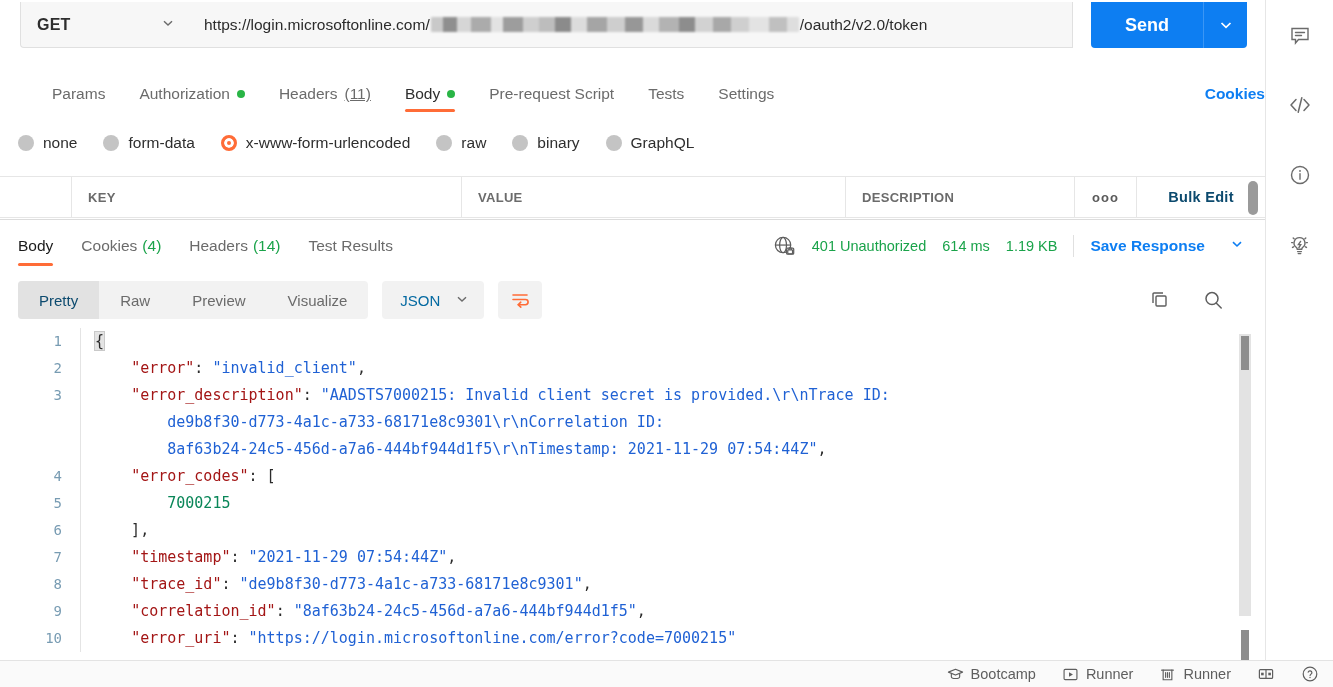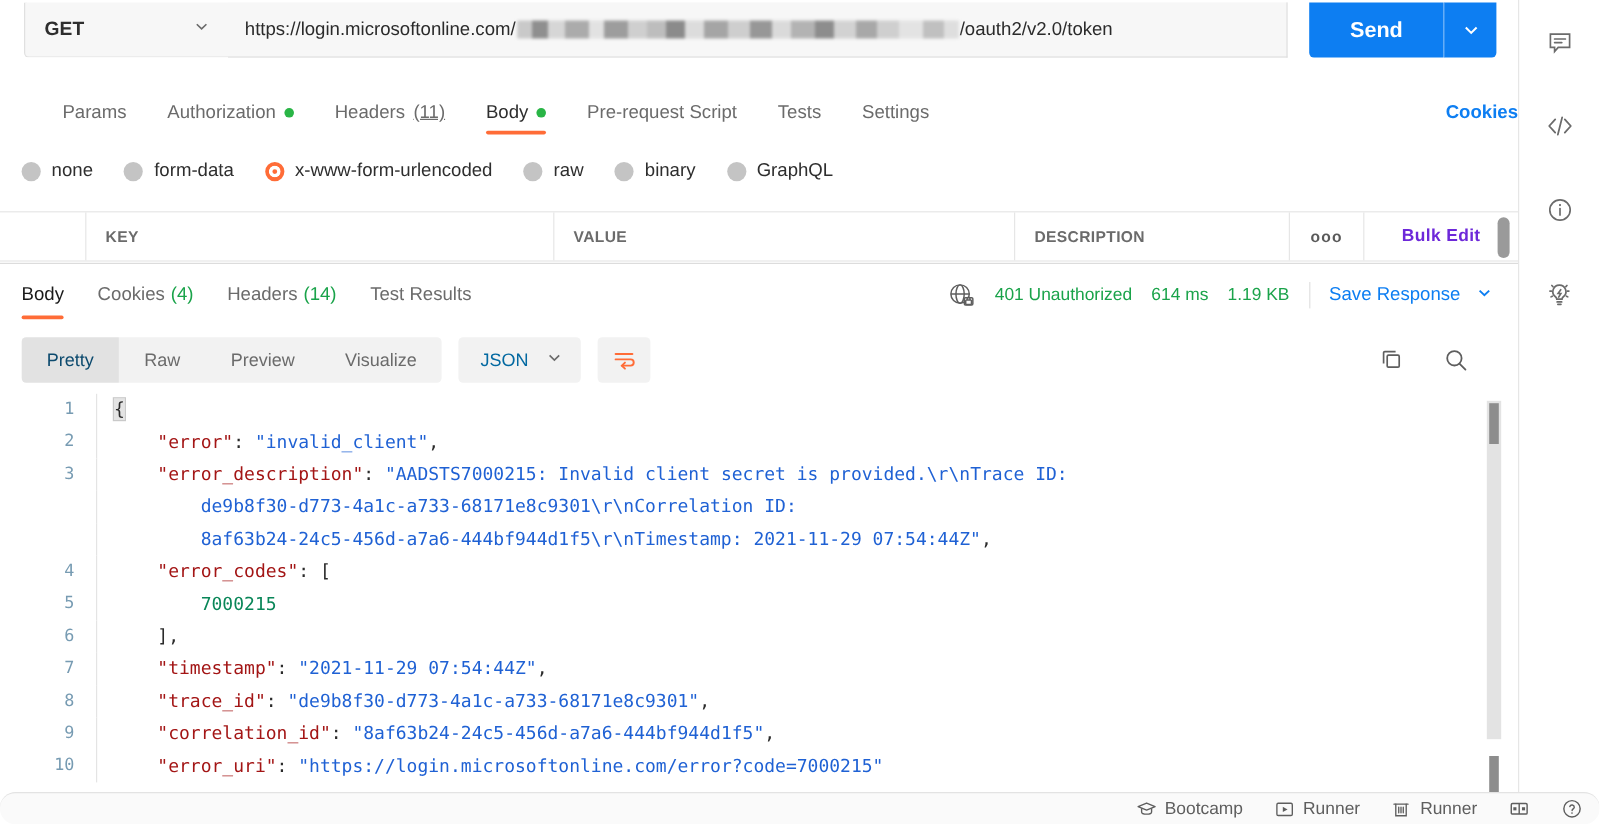--- a/index.html
+++ b/index.html
@@ -201,21 +201,21 @@
   .kv-key { width: 390px; }
   .kv-value { width: 384px; }
   .kv-desc { flex: 1; }
   .kv-dots {
     width: 62px; display: flex; align-items: center; justify-content: center;
     border-right: 1px solid #e6e6e6;
     color: #5a5a5a; font-size: 13px; letter-spacing: 1px; cursor: pointer;
   }
   .kv-bulk {
     width: 128px; display: flex; align-items: center; justify-content: center;
-    color: #6d28d9; font-weight: 700; font-size: 14.5px; cursor: pointer;
+    color: #0c4a6e; font-weight: 700; font-size: 14.5px; cursor: pointer;
   }
   .kv-scroll {
     position: absolute; right: 7px; top: 181px;
     width: 10px; height: 34px; border-radius: 5px;
     background: #9a9a9a;
   }
   .kv-scroll-track {
     position: absolute; right: 7px; top: 181px;
     width: 10px; height: 54px; border-radius: 5px;
     background: #ececec; z-index: -1;
@@ -247,22 +247,22 @@
   .count-green { color: #1aa34a; }
   .resp-meta {
     position: absolute; right: 20px; top: 0; height: 52px;
     display: flex; align-items: center; gap: 16px;
   }
   .meta-green { color: #1aa34a; font-size: 14.5px; white-space: nowrap; }
   .meta-sep {
     width: 1px; height: 22px; background: #e0e0e0;
   }
   .save-resp {
-    color: #0d7ef2; font-size: 15.5px; font-weight: 400;
-    display: flex; align-items: center; gap: 12px; cursor: pointer;
+    color: #0d7ef2; font-size: 15.5px; font-weight: 700;
+    display: flex; align-items: center; gap: 24px; cursor: pointer;
     white-space: nowrap;
   }
 
   
   .viewer-bar {
     position: relative; height: 56px;
     display: flex; align-items: center; padding-left: 18px;
   }
   .segmented {
     display: flex; align-items: center;
@@ -344,21 +344,21 @@
     width: 8px; height: 30px; background: #8d8d8d; border-radius: 0;
   }
 
   
   .status-bar {
     position: absolute; bottom: 0; left: 0;
     width: 1333px; height: 27px;
     background: #fafafa;
     border-top: 1px solid #e3e3e3;
     display: flex; align-items: center; justify-content: flex-end;
-    padding-right: 14px; gap: 26px; border-radius: 13px;
+    padding-right: 14px; gap: 26px;
   }
   .sb-item {
     display: flex; align-items: center; gap: 7px;
     font-size: 14.5px; color: #5e5e5e; cursor: pointer; white-space: nowrap;
   }
   .sb-icon { display: flex; color: #5e5e5e; }
 </style>
 </head>
 <body>
 

